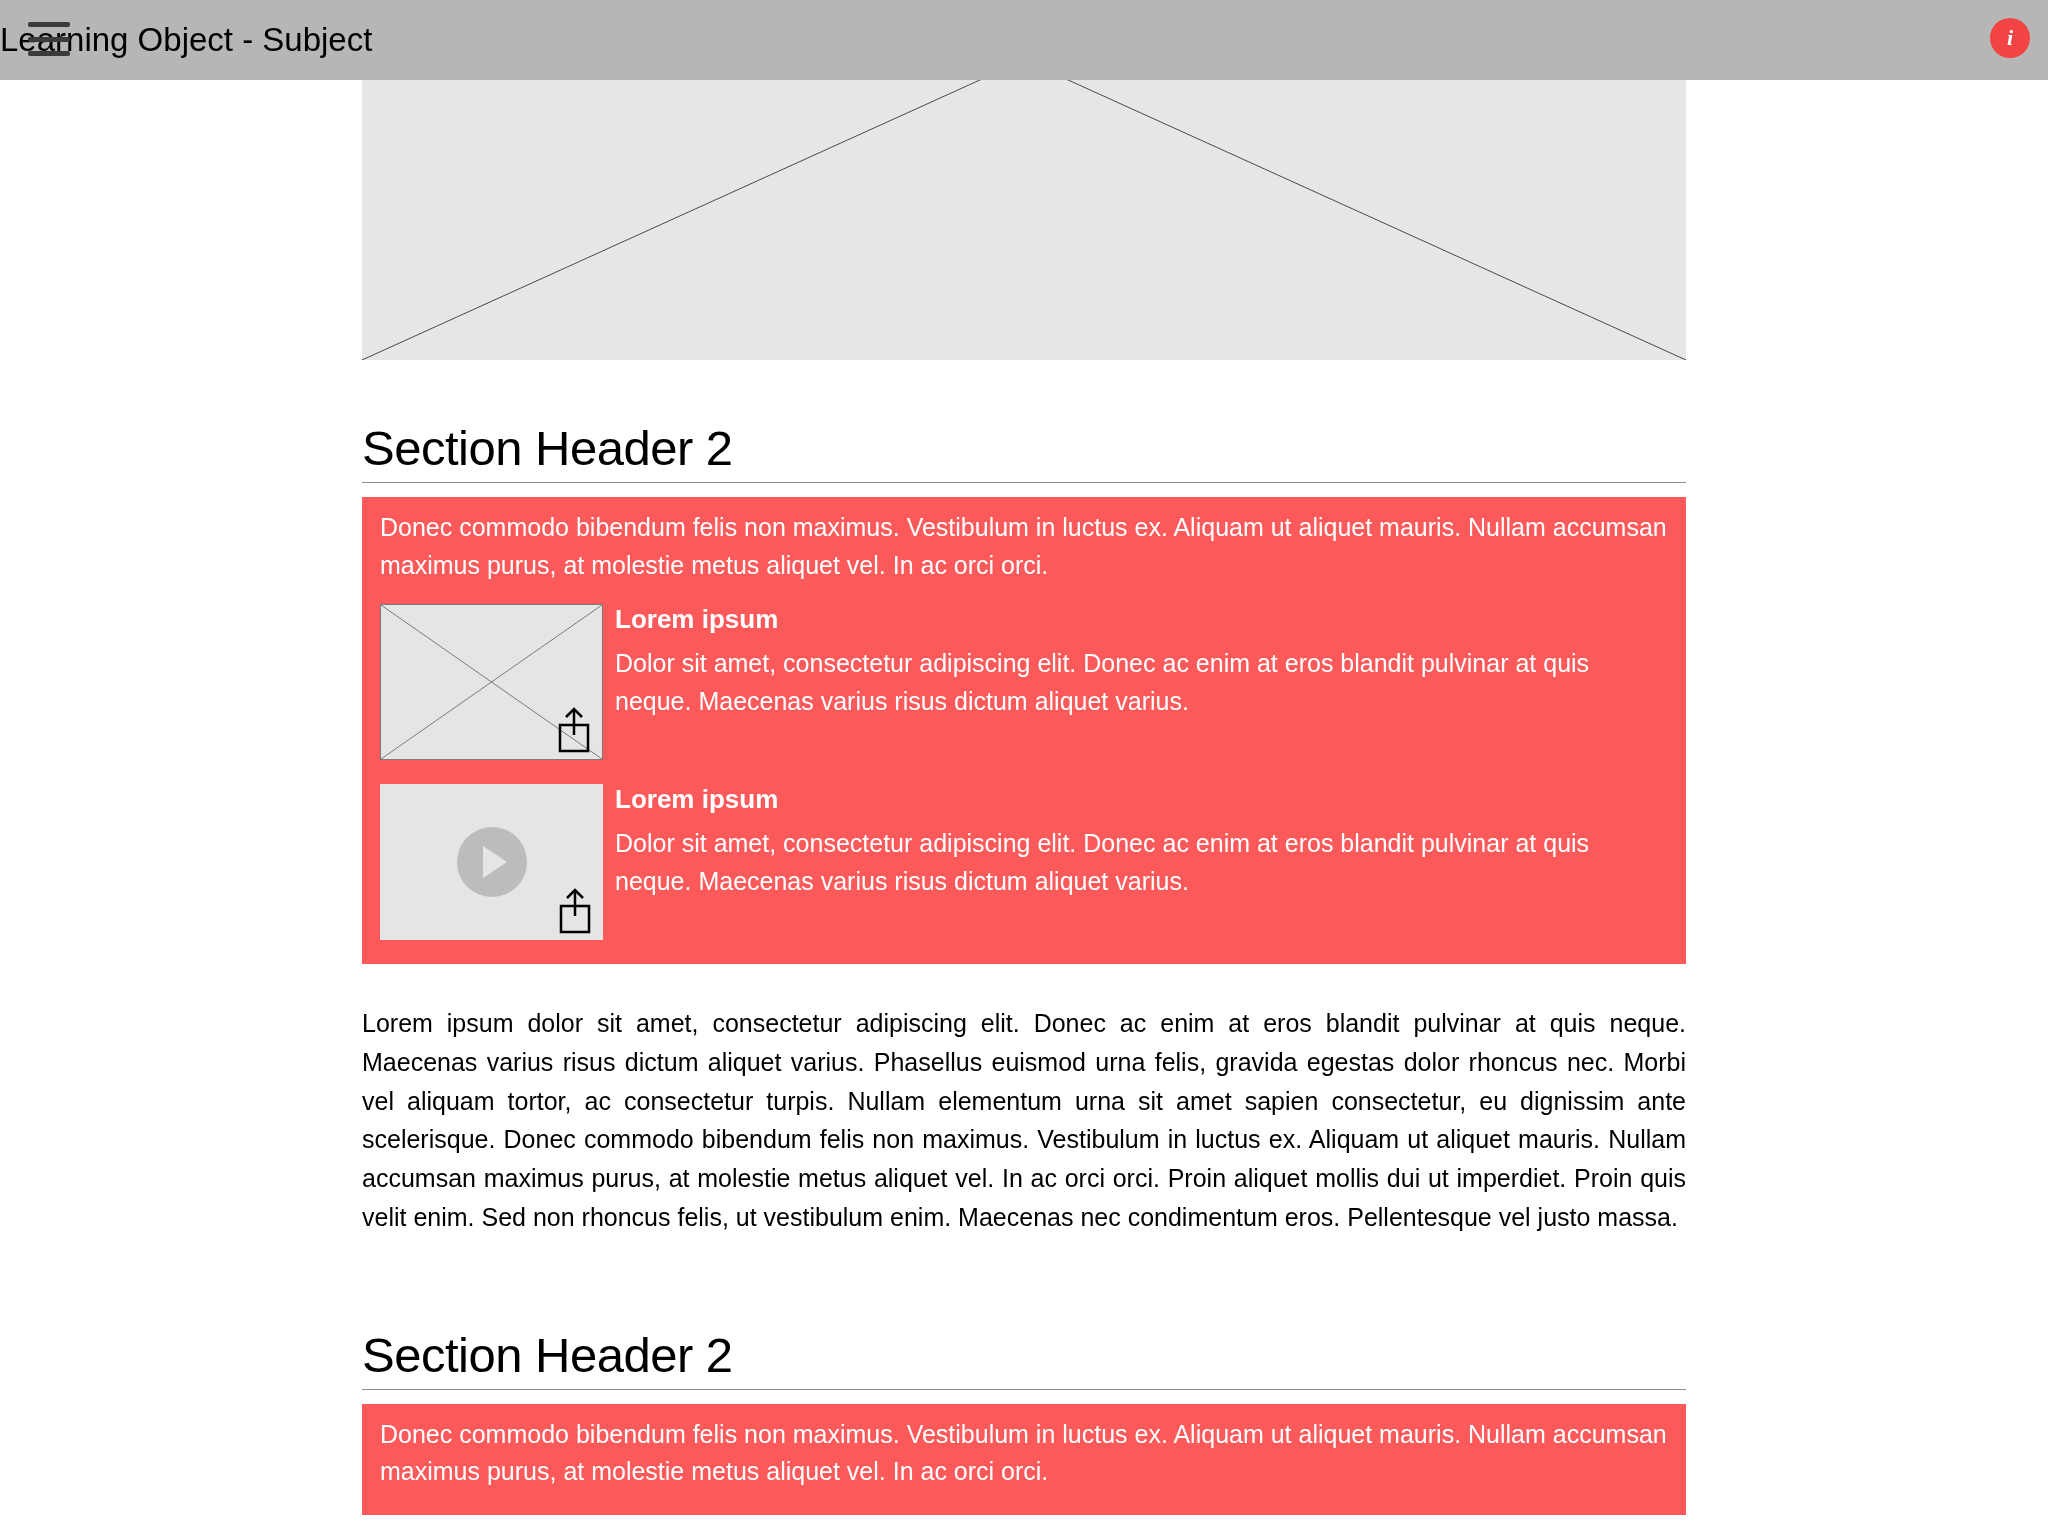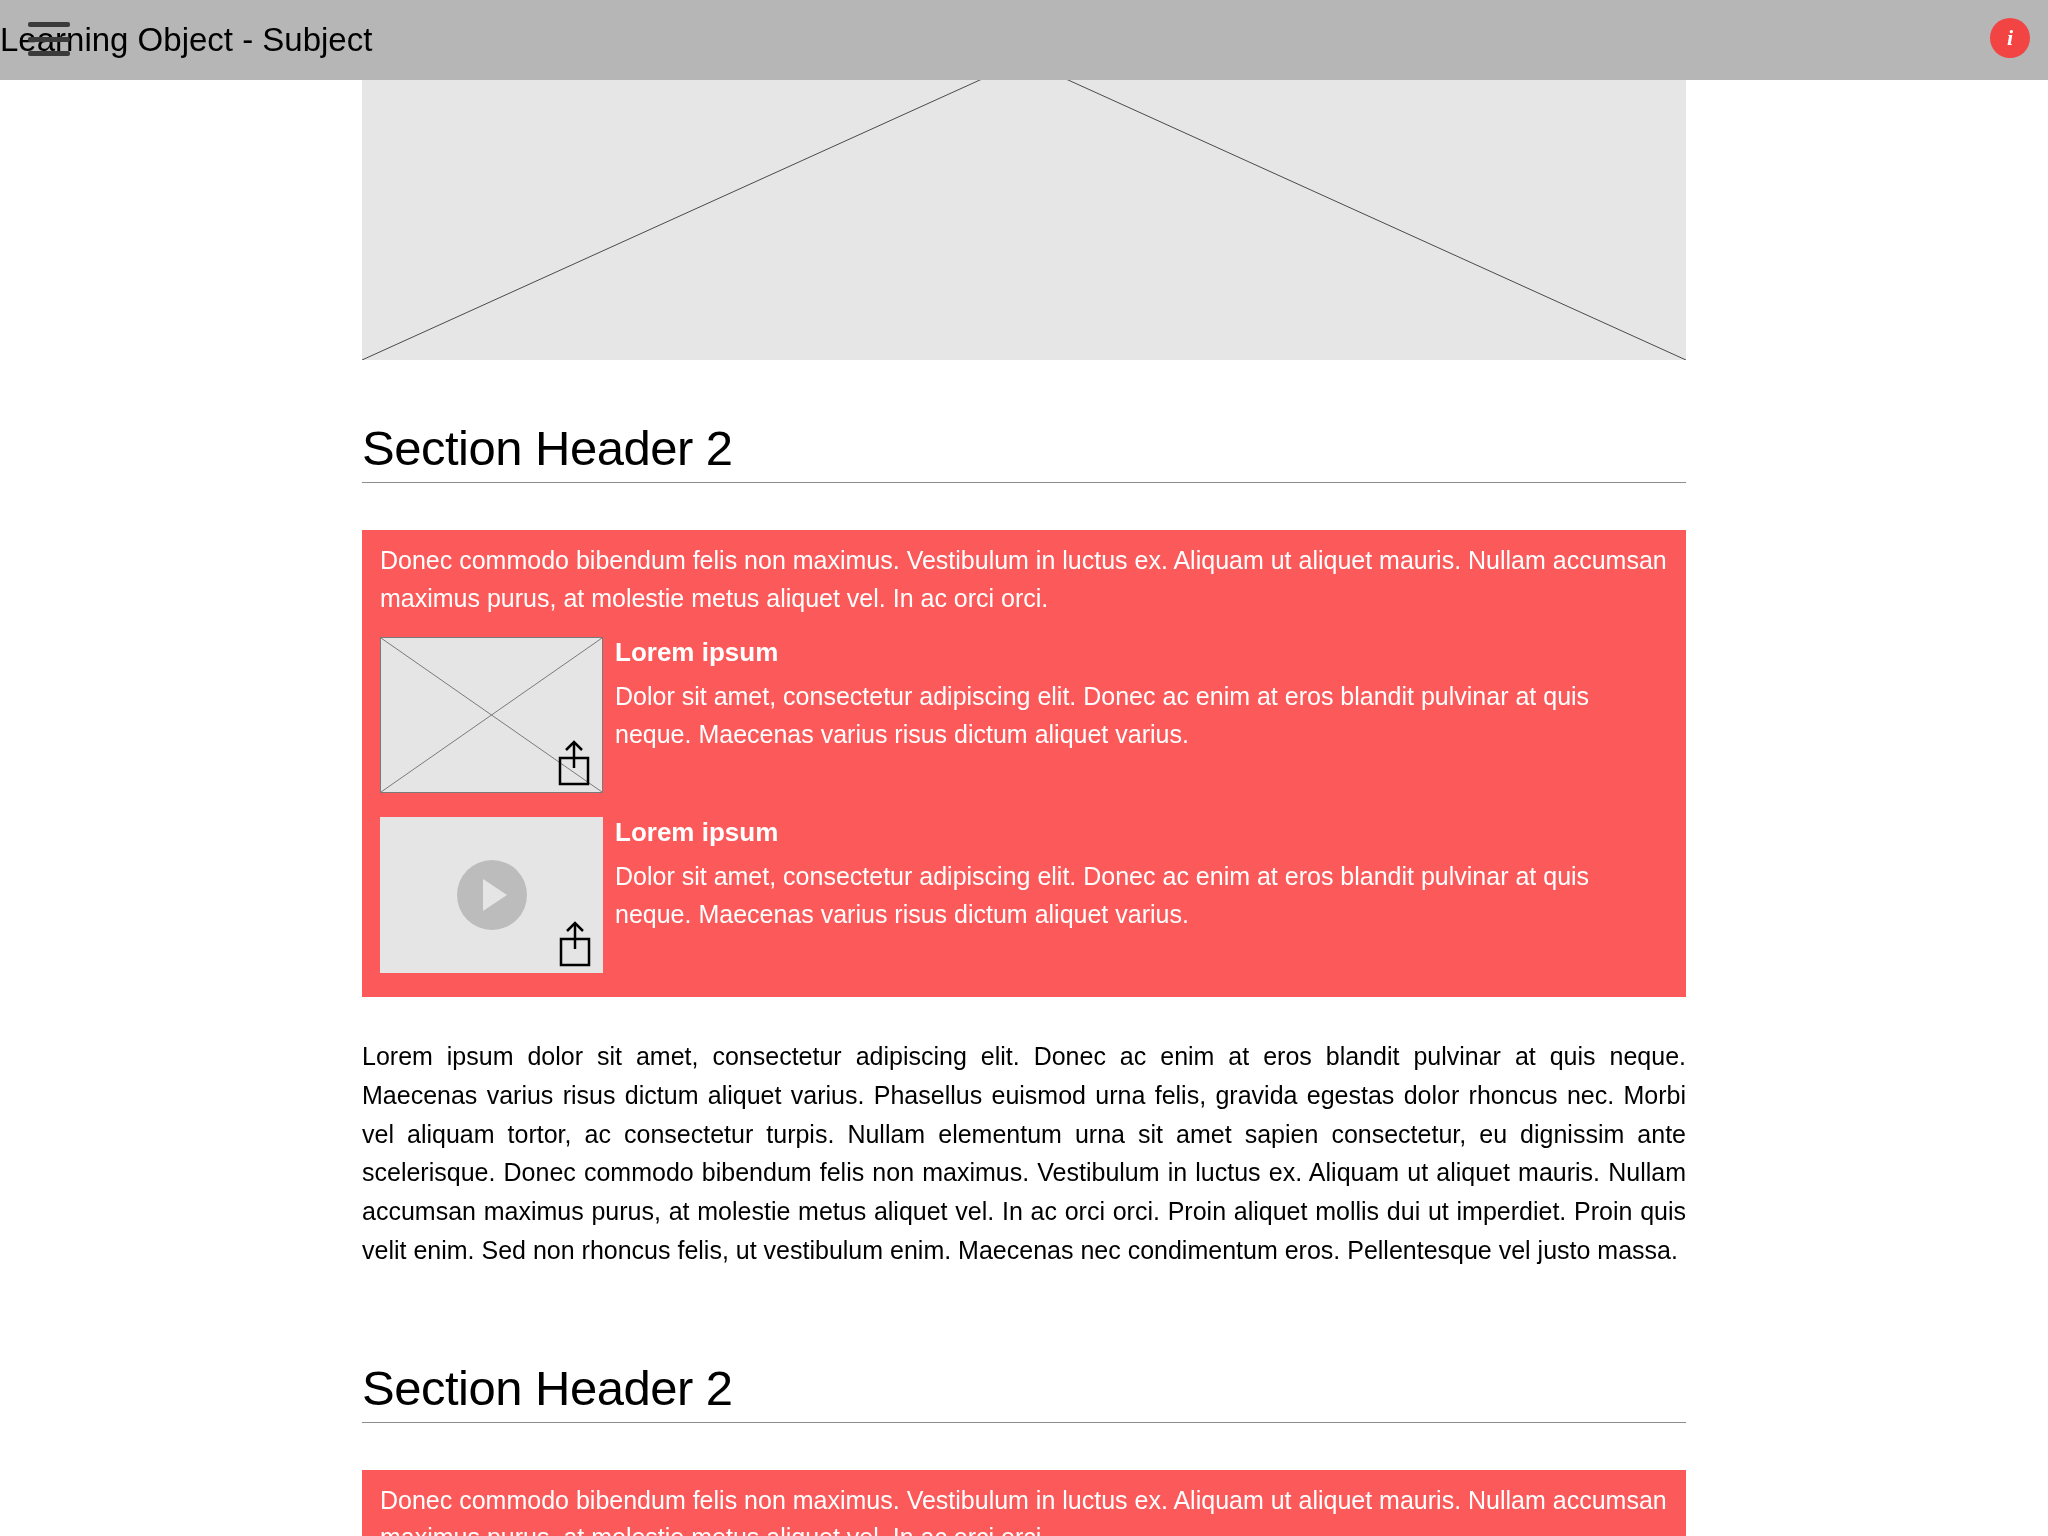--- a/index.html
+++ b/index.html
@@ -22,21 +22,21 @@
   .scroll {
     width: 100%; height: calc(1536px - 80px); overflow-y: auto;
   }
   .content { width: 1324px; margin: 0 auto; padding-bottom: 60px; }
   
   .hero-ph { width: 100%; height: 600px; background: #e6e6e6; position: relative; margin-top: -320px; margin-bottom: 60px; }
   .hero-ph svg { position: absolute; inset: 0; width: 100%; height: 100%; }
   
   .section-header {
     font-size: 49px; font-weight: 400; letter-spacing: -0.5px; padding-bottom: 6px;
-    border-bottom: 1px solid #8c8c8c; margin-bottom: 47px;
+    border-bottom: 1px solid #8c8c8c; margin-bottom: 14px;
   }
   
   .highlight-box {
     background: #fc5a5a; color: #fff; padding: 12px 18px 24px 18px; margin-bottom: 40px;
   }
   .highlight-intro { font-size: 25px; line-height: 1.5; color: #ffffff; margin-bottom: 20px; font-weight: 400; }
   .media-row { display: flex; gap: 12px; margin-bottom: 24px; }
   .media-row:last-child { margin-bottom: 0; }
   .thumb { width: 223px; height: 156px; background: #e5e5e5; position: relative; flex: 0 0 auto; }
   .thumb.noborder { border: none; }

